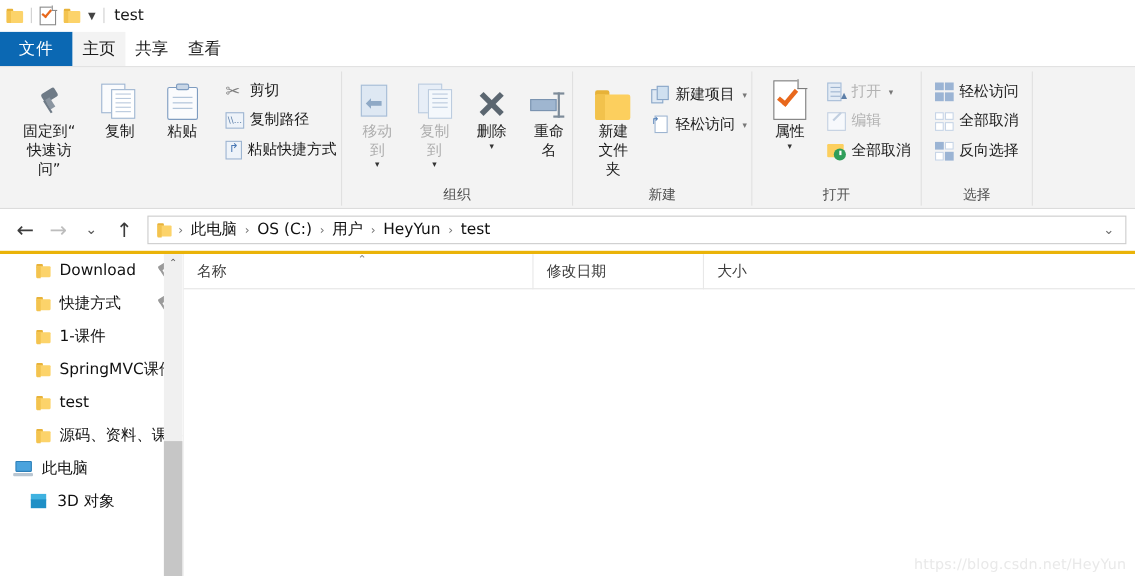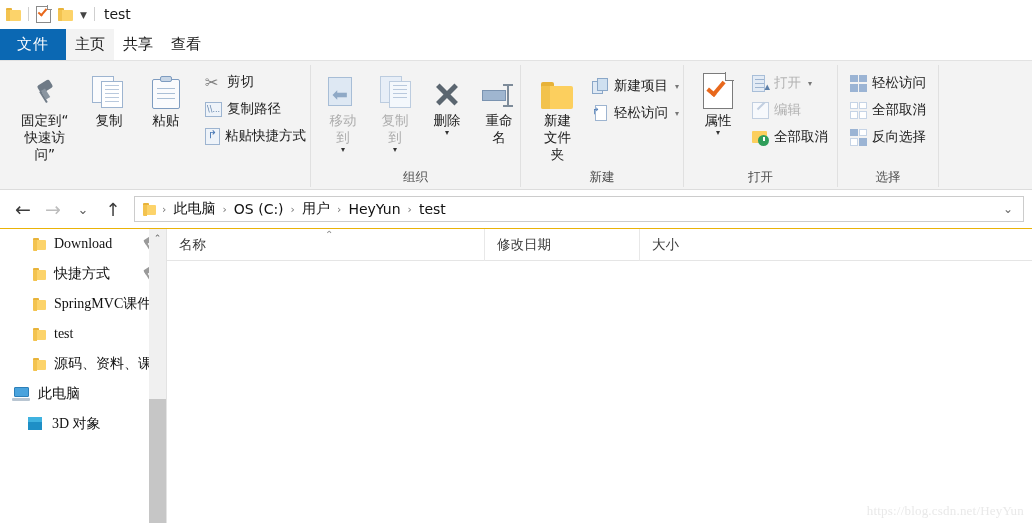--- a/index.html
+++ b/index.html
@@ -188,21 +188,21 @@
   .navbtn.up { color:#3c3c3c; font-size:18px; }
   .addrbox {
     flex:1; height:26px; border:1px solid #cccccc; background:#fff;
     display:flex; align-items:center; padding:0 6px; gap:0; margin-left:6px;
   }
   .crumb { font-size:14px; color:#111; padding:0 3px; white-space:nowrap; }
   .crumbsep { font-size:11px; color:#777; padding:0 4px; }
   .addr-caret { margin-left:auto; font-size:12px; color:#6b6b6b; padding-right:4px; }
 
   
-  .main { display:flex; height:294px; border-top:1px solid #eab308;font-family:Liberation Serif, serif; }
+  .main { display:flex; height:294px; border-top:3px solid #eab308; }
 
   .navpane { position:relative; width:166px; height:294px; background:#fff; overflow:hidden; }
   .navitem { display:flex; align-items:center; height:30px; padding-left:33px; gap:8px; position:relative; }
   .navitem .lbl { font-size:14px; color:#111; white-space:nowrap; }
   .navitem .pinm { position:absolute; right:12px; top:9px; width:12px; height:12px; color:#9a9a9a; font-size:11px; }
   .navitem.root { padding-left:12px; }
   .navitem.root .lbl { font-size:14px; }
   .pcicon { position:relative; width:18px; height:14px; flex:none; }
   .pcicon .sc { position:absolute; left:2px; top:0; width:15px; height:10px; background:#4aa3dd; border:1px solid #2c7fb8; border-radius:1px; }
   .pcicon .bs { position:absolute; left:0; bottom:0; width:18px; height:3px; background:#b9c6d2; border-radius:1px; }
@@ -548,20 +548,27 @@
             <i class="body"></i>
           </span>
         <span class="lbl">快捷方式</span>
         <span class="pinm"><span class="pinmark"></span></span>
       </div>
       <div class="navitem">
         <span class="folder sm">
             <i class="tab"></i>
             <i class="body"></i>
           </span>
+        <span class="lbl">1-课件</span>
+      </div>
+      <div class="navitem">
+        <span class="folder sm">
+            <i class="tab"></i>
+            <i class="body"></i>
+          </span>
         <span class="lbl">SpringMVC课件</span>
       </div>
       <div class="navitem">
         <span class="folder sm">
             <i class="tab"></i>
             <i class="body"></i>
           </span>
         <span class="lbl">test</span>
       </div>
       <div class="navitem">

